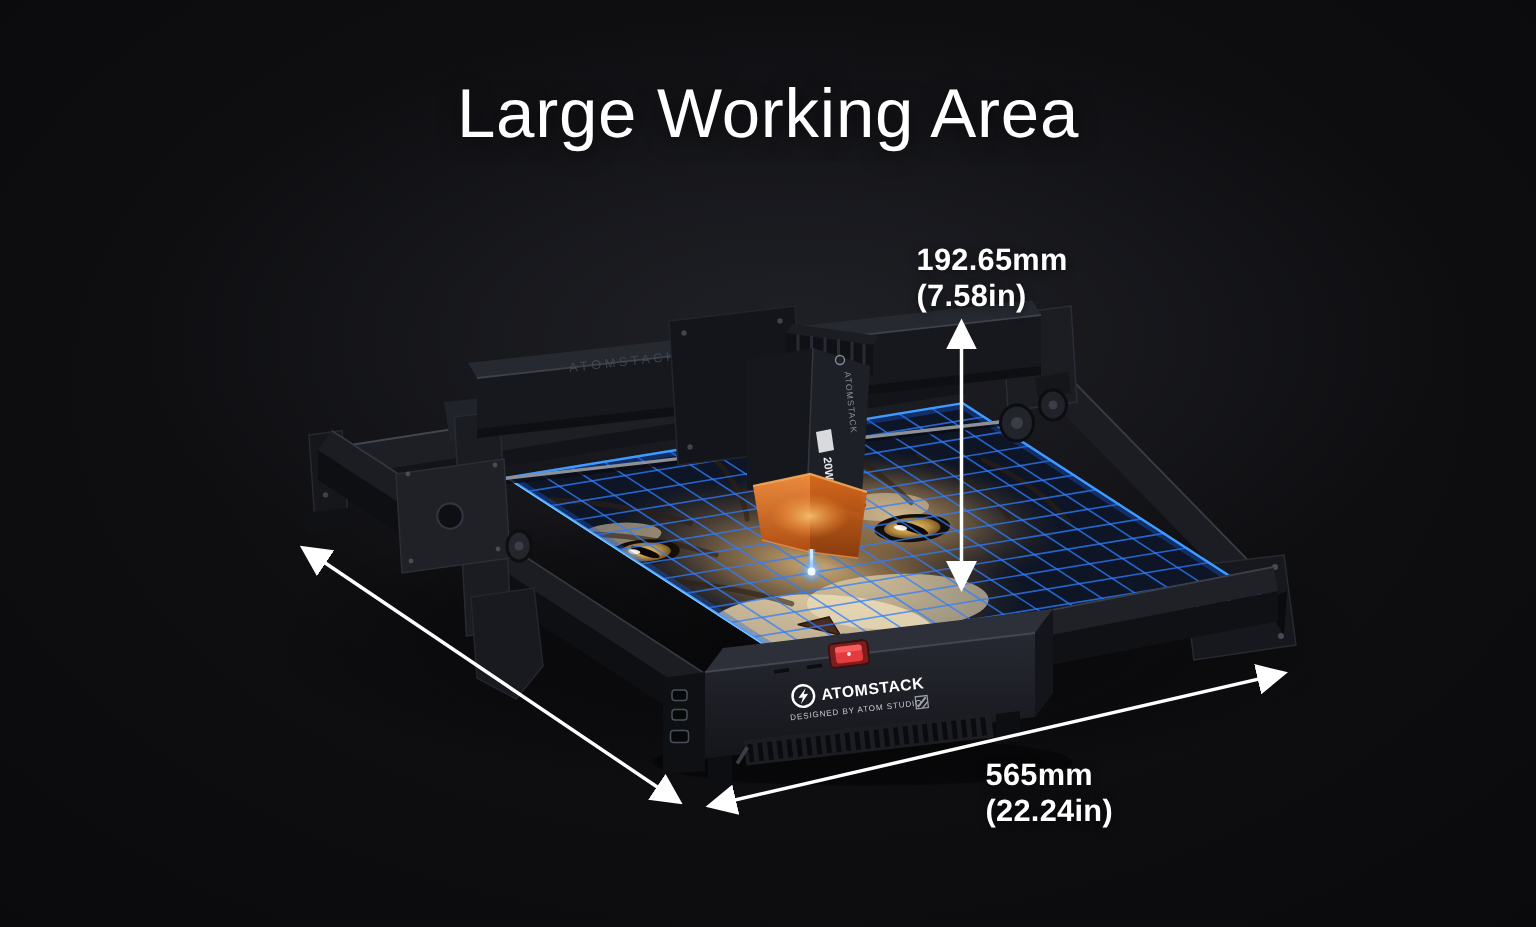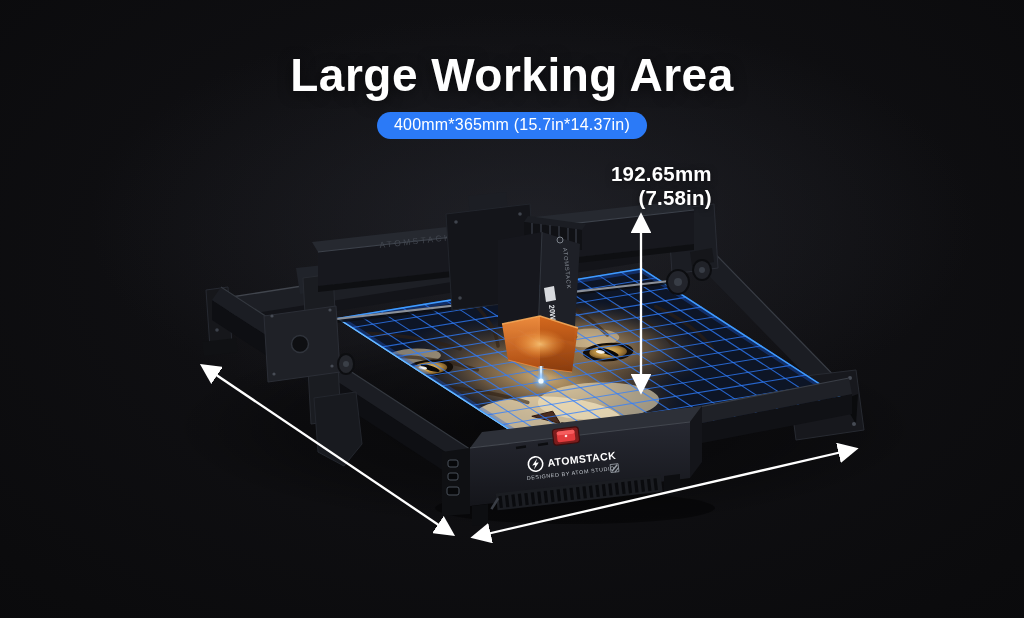--- a/index.html
+++ b/index.html
@@ -5,31 +5,31 @@
   html,body{margin:0;padding:0;background:#000;}
   .stage{
     position:relative;width:1024px;height:618px;overflow:hidden;
     font-family:"Liberation Sans","DejaVu Sans",sans-serif;
     background:
       radial-gradient(70% 55% at 52% 36%, rgba(44,46,54,0.50), rgba(10,10,12,0) 62%),
       radial-gradient(120% 130% at 50% 42%, #131317 0%, #0b0b0d 55%, #060607 100%);
   }
   .page-title{
     position:absolute;top:48px;left:0;width:100%;margin:0;text-align:center;
-    color:#fff;font-size:46px;font-weight:700;letter-spacing:.5px;
+    color:#fff;font-size:46px;font-weight:400;letter-spacing:.5px;
     text-shadow:0 2px 14px rgba(0,0,0,.6);
   }
   .badge{
     position:absolute;top:112px;left:50%;transform:translateX(-50%);
     background:#2b7af7;color:#fff;font-size:16px;font-weight:500;
     padding:4px 17px 5px;border-radius:15px;letter-spacing:.2px;white-space:nowrap;
   }
   .dim{
     position:absolute;color:#fff;font-weight:700;font-size:20.5px;
-    line-height:1.18;letter-spacing:.2px;text-shadow:0 1px 6px rgba(0,0,0,.5);text-align:right;
+    line-height:1.18;letter-spacing:.2px;text-shadow:0 1px 6px rgba(0,0,0,.5);
   }
   .dim-height{left:611px;top:162px;}
   .dim-depth{left:236px;top:448px;}
   .dim-width{left:657px;top:505px;}
   svg{position:absolute;inset:0;}
   .nss{vector-effect:non-scaling-stroke;}
 </style>
 </head>
 <body>
 
@@ -334,20 +334,23 @@
     </g>
 
     <g stroke="#ffffff" stroke-width="2.3" fill="none">
       <line x1="641" y1="216" x2="641" y2="391" marker-start="url(#arw)" marker-end="url(#arw)"></line>
       <line x1="203" y1="366" x2="452" y2="534" marker-start="url(#arw)" marker-end="url(#arw)"></line>
       <line x1="474" y1="537" x2="855" y2="449" marker-start="url(#arw)" marker-end="url(#arw)"></line>
     </g>
   </svg>
 
   <h1 class="page-title">Large Working Area</h1>
-  <div class="badge">400mm*365mm (15.7in*14.37in)</div>
 
   <div class="dim dim-height">
     <div>192.65mm</div>
     <div>(7.58in)</div>
   </div>
+  <div class="dim dim-width">
+    <div>565mm</div>
+    <div>(22.24in)</div>
+  </div>
 
 </div>
 
 </body></html>

